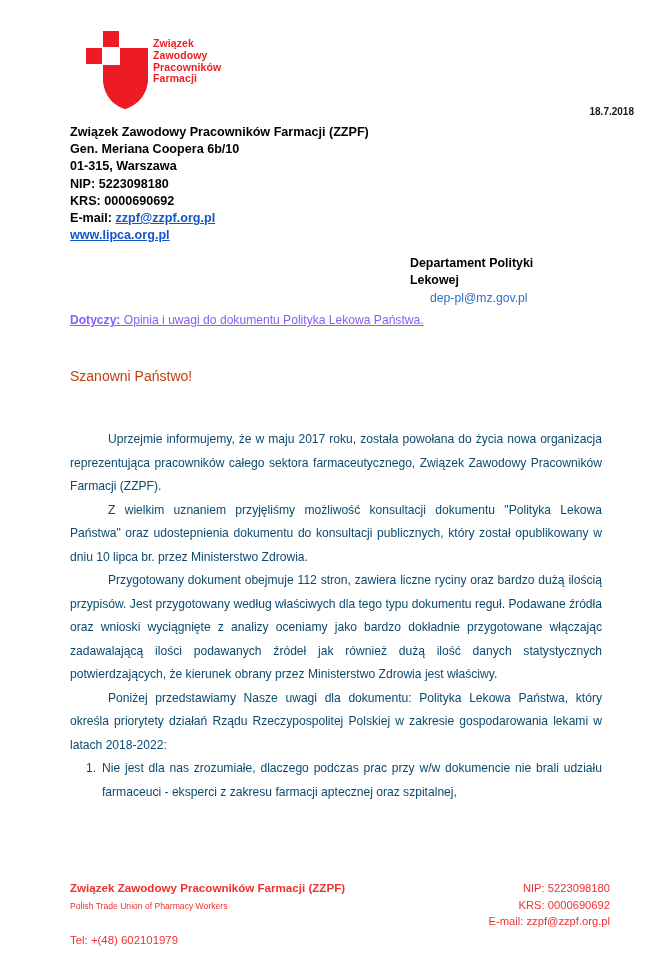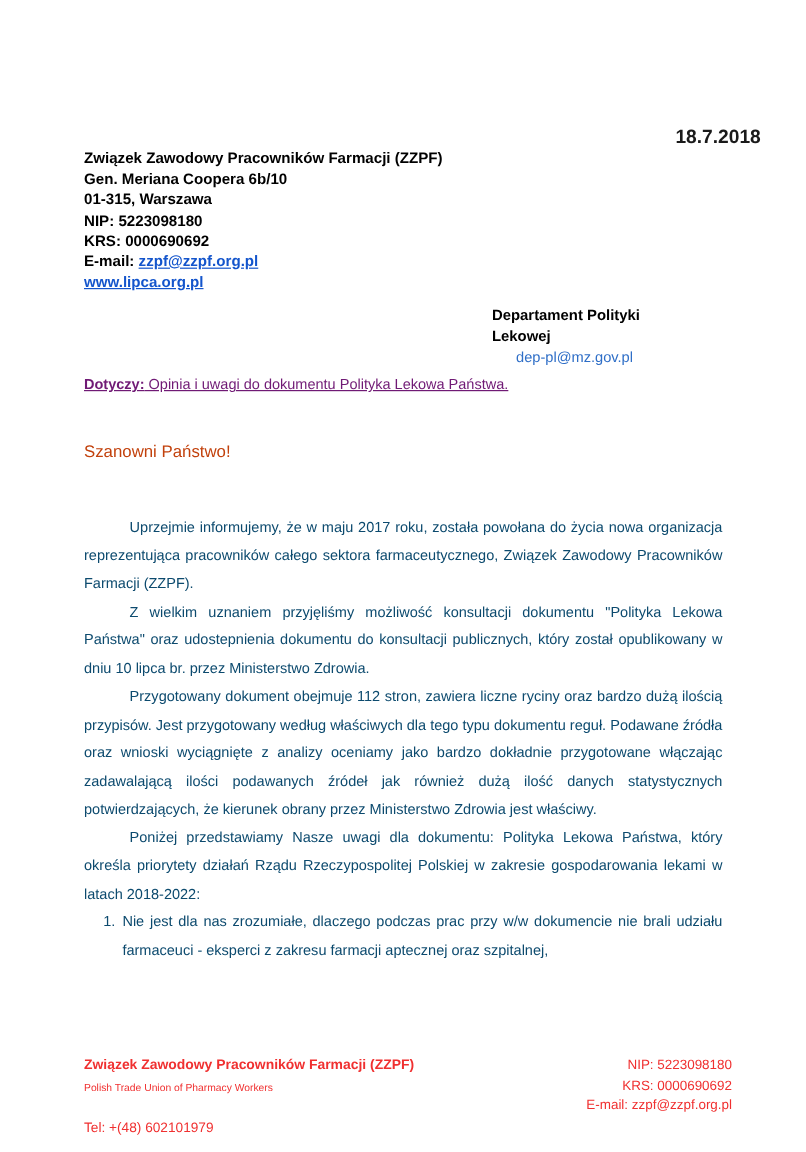--- a/index.html
+++ b/index.html
@@ -49,21 +49,21 @@
     color: #ED1C24;
     letter-spacing: 0.1px;
     white-space: nowrap;
   }
 
   
   .date-line {
     position: absolute;
     right: 38px;
     top: 106px;
-    font-size: 16px;
+    font-size: 10px;
     font-weight: bold;
     color: #1a1a1a;
   }
 
   
   .sender-block {
     position: absolute;
     left: 70px;
     top: 124px;
     font-size: 12.6px;
@@ -96,21 +96,21 @@
     font-weight: normal;
     font-size: 12.2px;
   }
 
   
   .subject {
     position: absolute;
     left: 70px;
     top: 313px;
     font-size: 12.1px;
-    color: #701a75;
+    color: #8b5cf6;
   }
   .subject .u { text-decoration: underline; }
   .subject .b { font-weight: bold; }
 
   
   .salutation {
     position: absolute;
     left: 70px;
     top: 368px;
     font-size: 14px;
@@ -195,20 +195,40 @@
     line-height: 16.5px;
     color: #F03030;
   }
   .footer-right span { display: block; }
 </style>
 </head>
 <body>
 
 <div class="page">
 
+  <div class="letterhead">
+    <div class="logo-mark">
+      <svg width="78" height="80" viewBox="0 0 78 80" xmlns="http://www.w3.org/2000/svg" aria-hidden="true">
+        <rect x="0" y="18" width="16" height="16" fill="#ED1C24"></rect>
+        <rect x="17" y="1" width="16" height="16" fill="#ED1C24"></rect>
+        <path d="M17,35 L34,35 L34,18 L51,18 L51,18 L62,18
+                 C62,18 62,18 62,18 L62,46
+                 C62,63 52,74 39,79
+                 C26,74 17,63 17,46 Z" fill="#ED1C24"></path>
+        <path d="M34,18 L34,35 L17,35 L17,52 L62,52 L62,18 Z" fill="#ED1C24"></path>
+        <path d="M17,46 L62,46 L62,48 C62,64 52,75 39,79 C26,75 17,64 17,48 Z" fill="#ED1C24"></path>
+      </svg>
+    </div>
+    <div class="logo-text">
+      <span>Związek</span><br>
+      <span>Zawodowy</span><br>
+      <span>Pracowników</span><br>
+      <span>Farmacji</span>
+    </div>
+  </div>
 
   <div class="date-line">18.7.2018</div>
 
   <div class="sender-block">
     <span class="line">Związek Zawodowy Pracowników Farmacji (ZZPF)</span>
     <span class="line">Gen. Meriana Coopera 6b/10</span>
     <span class="line">01-315, Warszawa</span>
     <span class="line">NIP: 5223098180</span>
     <span class="line">KRS:  0000690692</span>
     <span class="line"><span>E-mail:</span> <span class="link-blue">zzpf@zzpf.org.pl</span></span>

